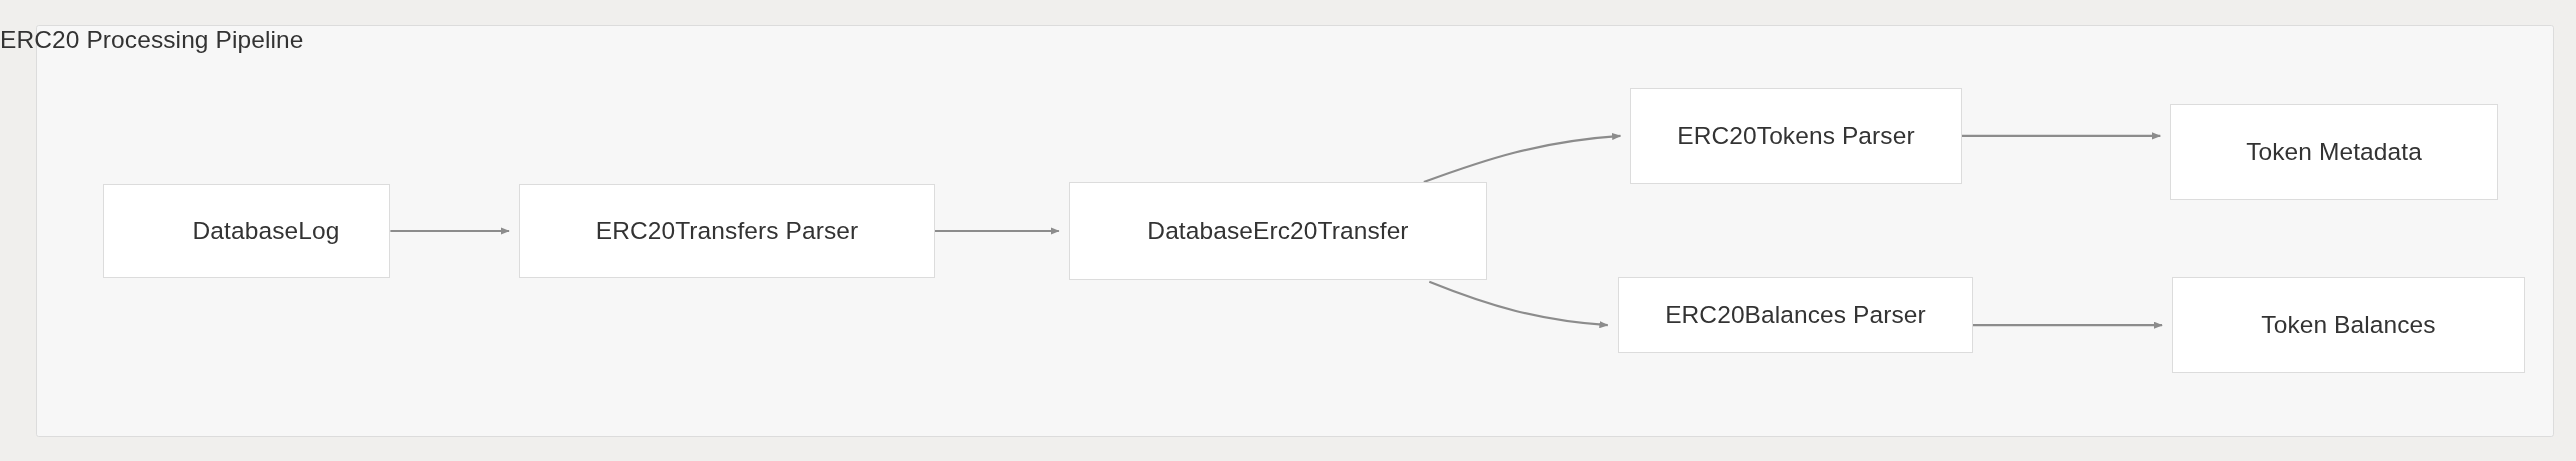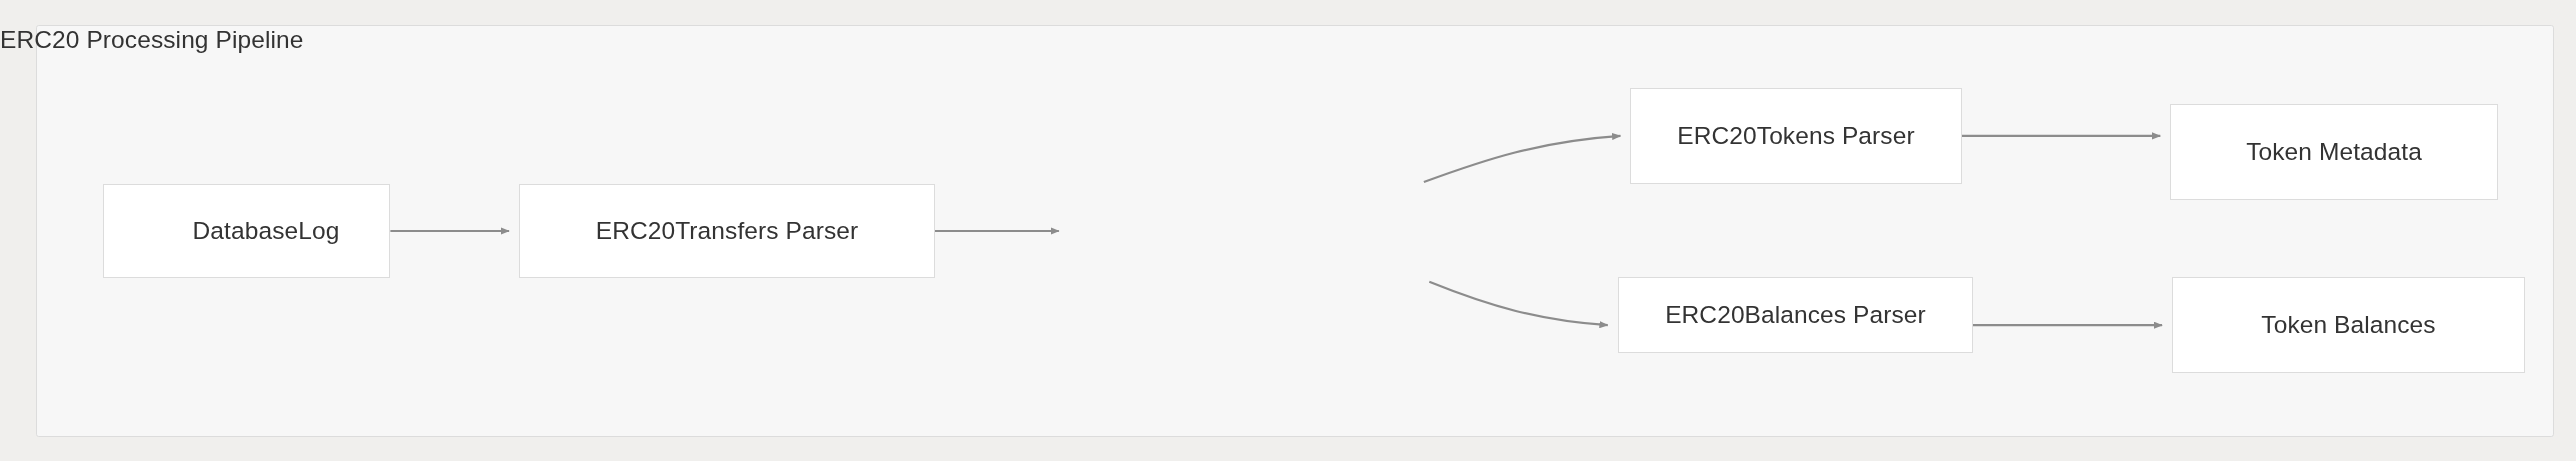--- a/index.html
+++ b/index.html
@@ -105,20 +105,23 @@
   </svg>
 
   <div class="node" id="node-databaselog">
     <span class="node-label">DatabaseLog</span>
   </div>
 
   <div class="node" id="node-erc20transfers">
     <span class="node-label">ERC20Transfers Parser</span>
   </div>
 
+  <div class="node" id="node-dberc20transfer">
+    <span class="node-label">DatabaseErc20Transfer</span>
+  </div>
 
   <div class="node" id="node-erc20tokens">
     <span class="node-label">ERC20Tokens Parser</span>
   </div>
 
   <div class="node" id="node-tokenmetadata">
     <span class="node-label">Token Metadata</span>
   </div>
 
   <div class="node" id="node-erc20balances">

